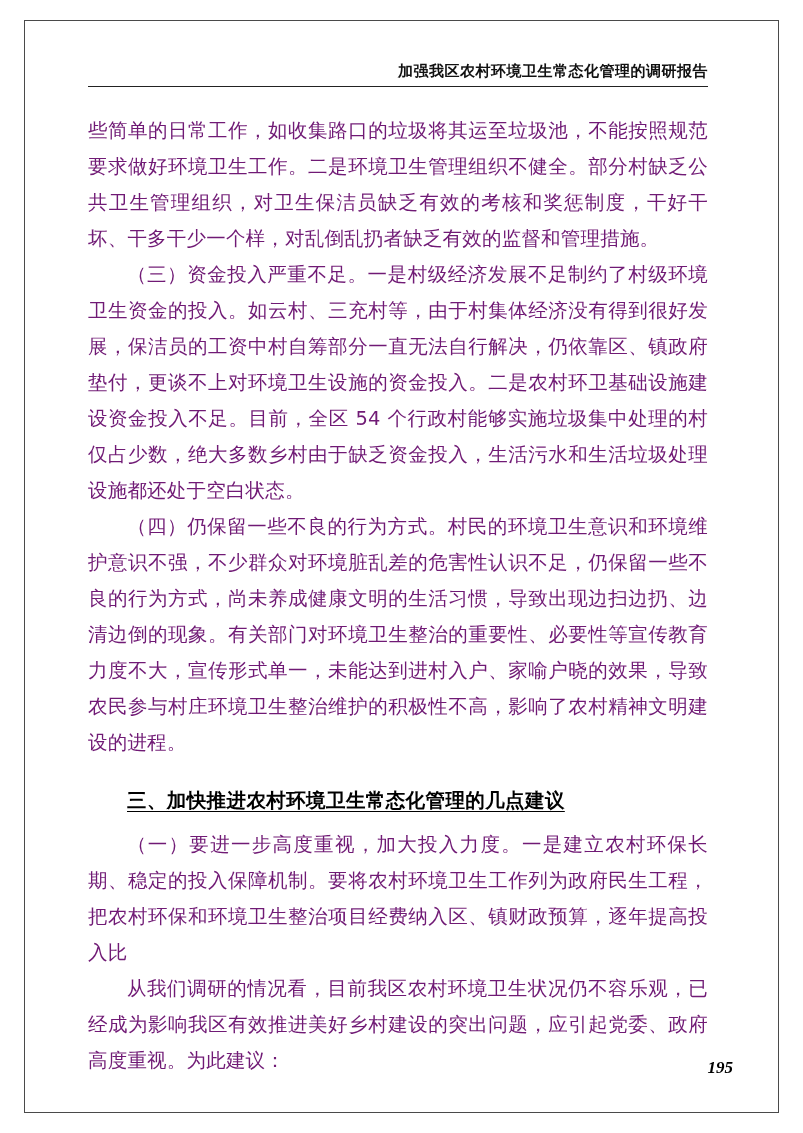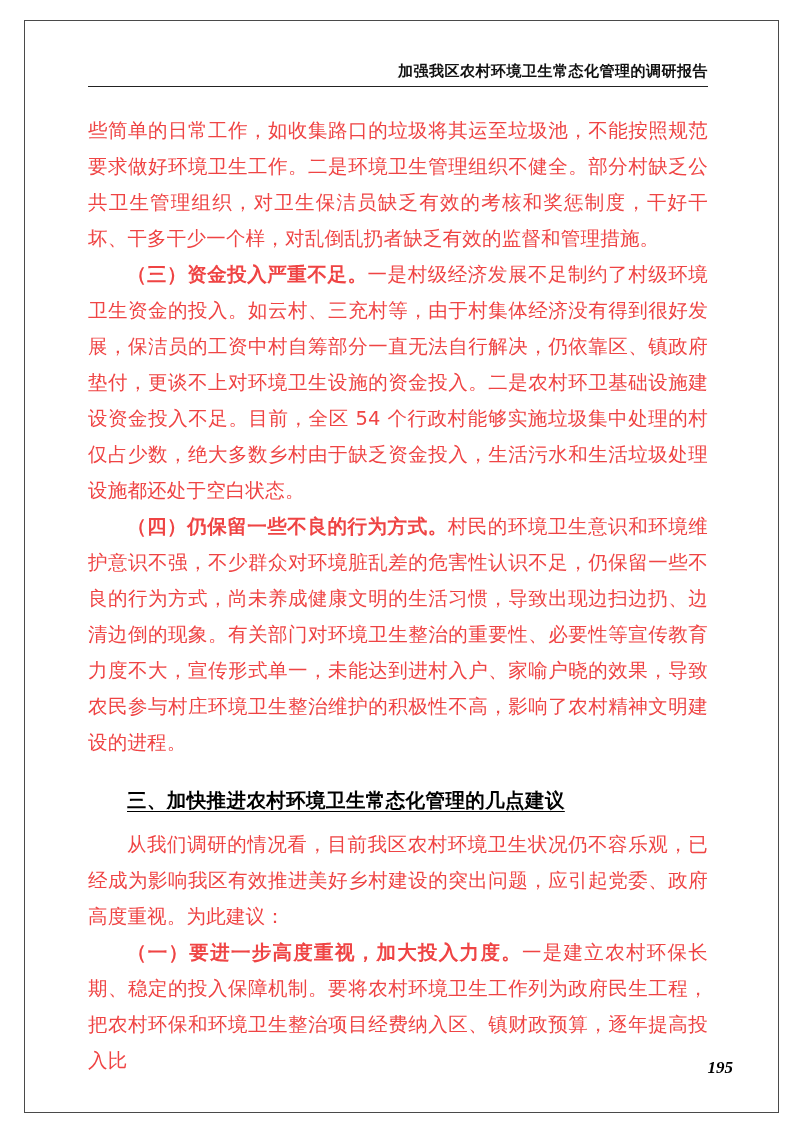--- a/index.html
+++ b/index.html
@@ -44,39 +44,39 @@
     border-bottom: 1.6px solid #222;
     margin-bottom: 26px;
   }
   p.body-text {
     font-size: 19.5px;
     line-height: 36px;
     margin: 0 0 0 0;
     text-align: justify;
     text-justify: inter-ideograph;
     letter-spacing: 0.2px;
-    color: #ef4444;
+    color: #701a75;
   }
   p.indent {
     text-indent: 2em;
   }
   .sec-head {
     font-size: 19.5px;
     line-height: 36px;
     font-weight: bold;
     text-indent: 2em;
     margin: 22px 0 8px 0;
     letter-spacing: 0.4px;
   }
   .sec-head .u {
     text-decoration: underline;
     text-underline-offset: 4px;
   }
   .bold-lead {
-    font-weight: bold;
+    font-weight: normal;
   }
   .page-number {
     position: absolute;
     right: 70px;
     bottom: 55px;
     font-family: "Liberation Serif", "DejaVu Serif", serif;
     font-style: italic;
     font-weight: bold;
     font-size: 17px;
     color: #000;
@@ -103,23 +103,23 @@
 
     <p class="body-text indent">
       <span class="bold-lead">（四）仍保留一些不良的行为方式。</span><span>村民的环境卫生意识和环境维护意识不强，不少群众对环境脏乱差的危害性认识不足，仍保留一些不良的行为方式，尚未养成健康文明的生活习惯，导致出现边扫边扔、边清边倒的现象。有关部门对环境卫生整治的重要性、必要性等宣传教育力度不大，宣传形式单一，未能达到进村入户、家喻户晓的效果，导致农民参与村庄环境卫生整治维护的积极性不高，影响了农村精神文明建设的进程。</span>
     </p>
 
     <div class="sec-head">
       <span class="u">三、加快推进农村环境卫生常态化管理的几点建议</span>
     </div>
 
     <p class="body-text indent">
-      <span>从我们调研的情况看，目前我区农村环境卫生状况仍不容乐观，已经成为影响我区有效推进美好乡村建设的突出问题，应引起党委、政府高度重视。为此建议：</span>
+      <span class="bold-lead">（一）要进一步高度重视，加大投入力度。</span><span>一是建立农村环保长期、稳定的投入保障机制。要将农村环境卫生工作列为政府民生工程，把农村环保和环境卫生整治项目经费纳入区、镇财政预算，逐年提高投入比</span>
     </p>
 
     <p class="body-text indent">
-      <span class="bold-lead">（一）要进一步高度重视，加大投入力度。</span><span>一是建立农村环保长期、稳定的投入保障机制。要将农村环境卫生工作列为政府民生工程，把农村环保和环境卫生整治项目经费纳入区、镇财政预算，逐年提高投入比</span>
+      <span>从我们调研的情况看，目前我区农村环境卫生状况仍不容乐观，已经成为影响我区有效推进美好乡村建设的突出问题，应引起党委、政府高度重视。为此建议：</span>
     </p>
 
   </div>
 
   <div class="page-number">195</div>
 </div>
 
 </body></html>

